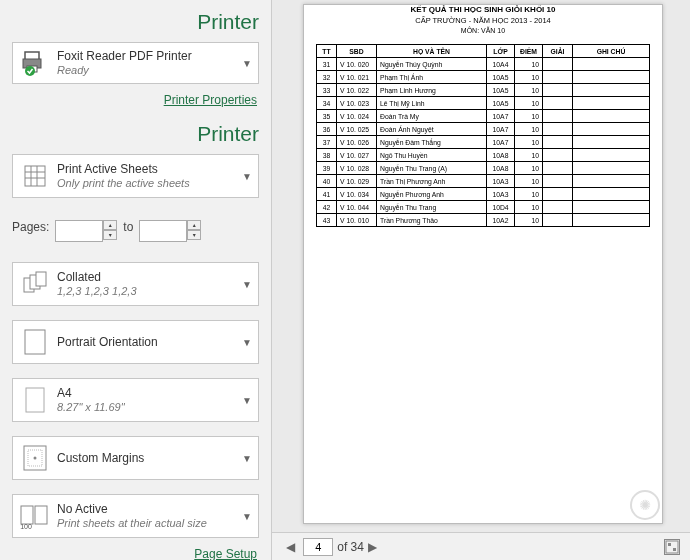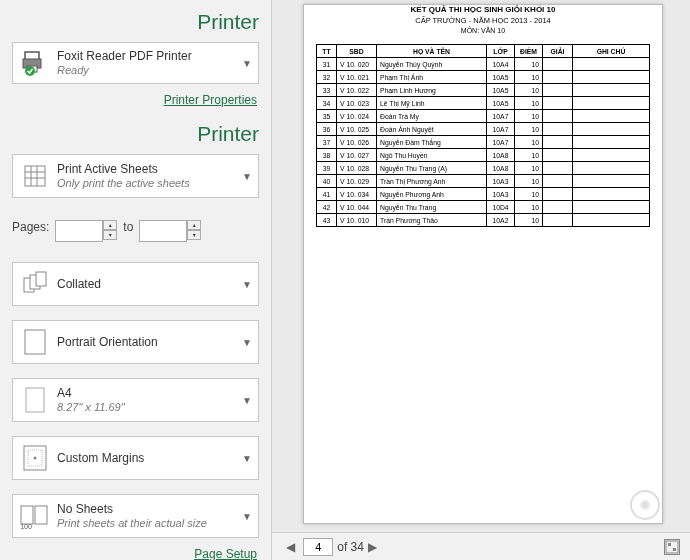--- a/index.html
+++ b/index.html
@@ -104,20 +104,21 @@
     <div class="option-row">
       <div class="icon-box">
         <svg width="28" height="28" viewBox="0 0 28 28">
             <rect x="3" y="8" width="10" height="14" fill="#fff" stroke="#888"></rect>
             <rect x="9" y="5" width="10" height="14" fill="#fff" stroke="#888"></rect>
             <rect x="15" y="2" width="10" height="14" fill="#fff" stroke="#888"></rect>
           </svg>
       </div>
       <div class="text-box">
         <span class="main-text">Collated</span>
+        <span class="sub-text">1,2,3   1,2,3   1,2,3</span>
       </div>
       <span class="chev">▼</span>
     </div>
 
     <div class="option-row">
       <div class="icon-box">
         <svg width="22" height="26" viewBox="0 0 22 26">
             <rect x="1" y="1" width="20" height="24" fill="#fff" stroke="#888"></rect>
           </svg>
       </div>
@@ -156,21 +157,21 @@
 
     <div class="option-row">
       <div class="icon-box">
         <svg width="30" height="26" viewBox="0 0 30 26">
             <rect x="1" y="3" width="12" height="18" fill="#fff" stroke="#888"></rect>
             <rect x="15" y="3" width="12" height="18" fill="#fff" stroke="#888"></rect>
             <text x="6" y="26" font-size="7" fill="#555" text-anchor="middle">100</text>
           </svg>
       </div>
       <div class="text-box">
-        <span class="main-text">No Sheets</span>
+        <span class="main-text">No Active</span>
         <span class="sub-text">Print sheets at their actual size</span>
       </div>
       <span class="chev">▼</span>
     </div>
   </div>
 
   <div class="link-row"><a>Page Setup</a></div>
 </div>
 
 <div class="preview-area">

